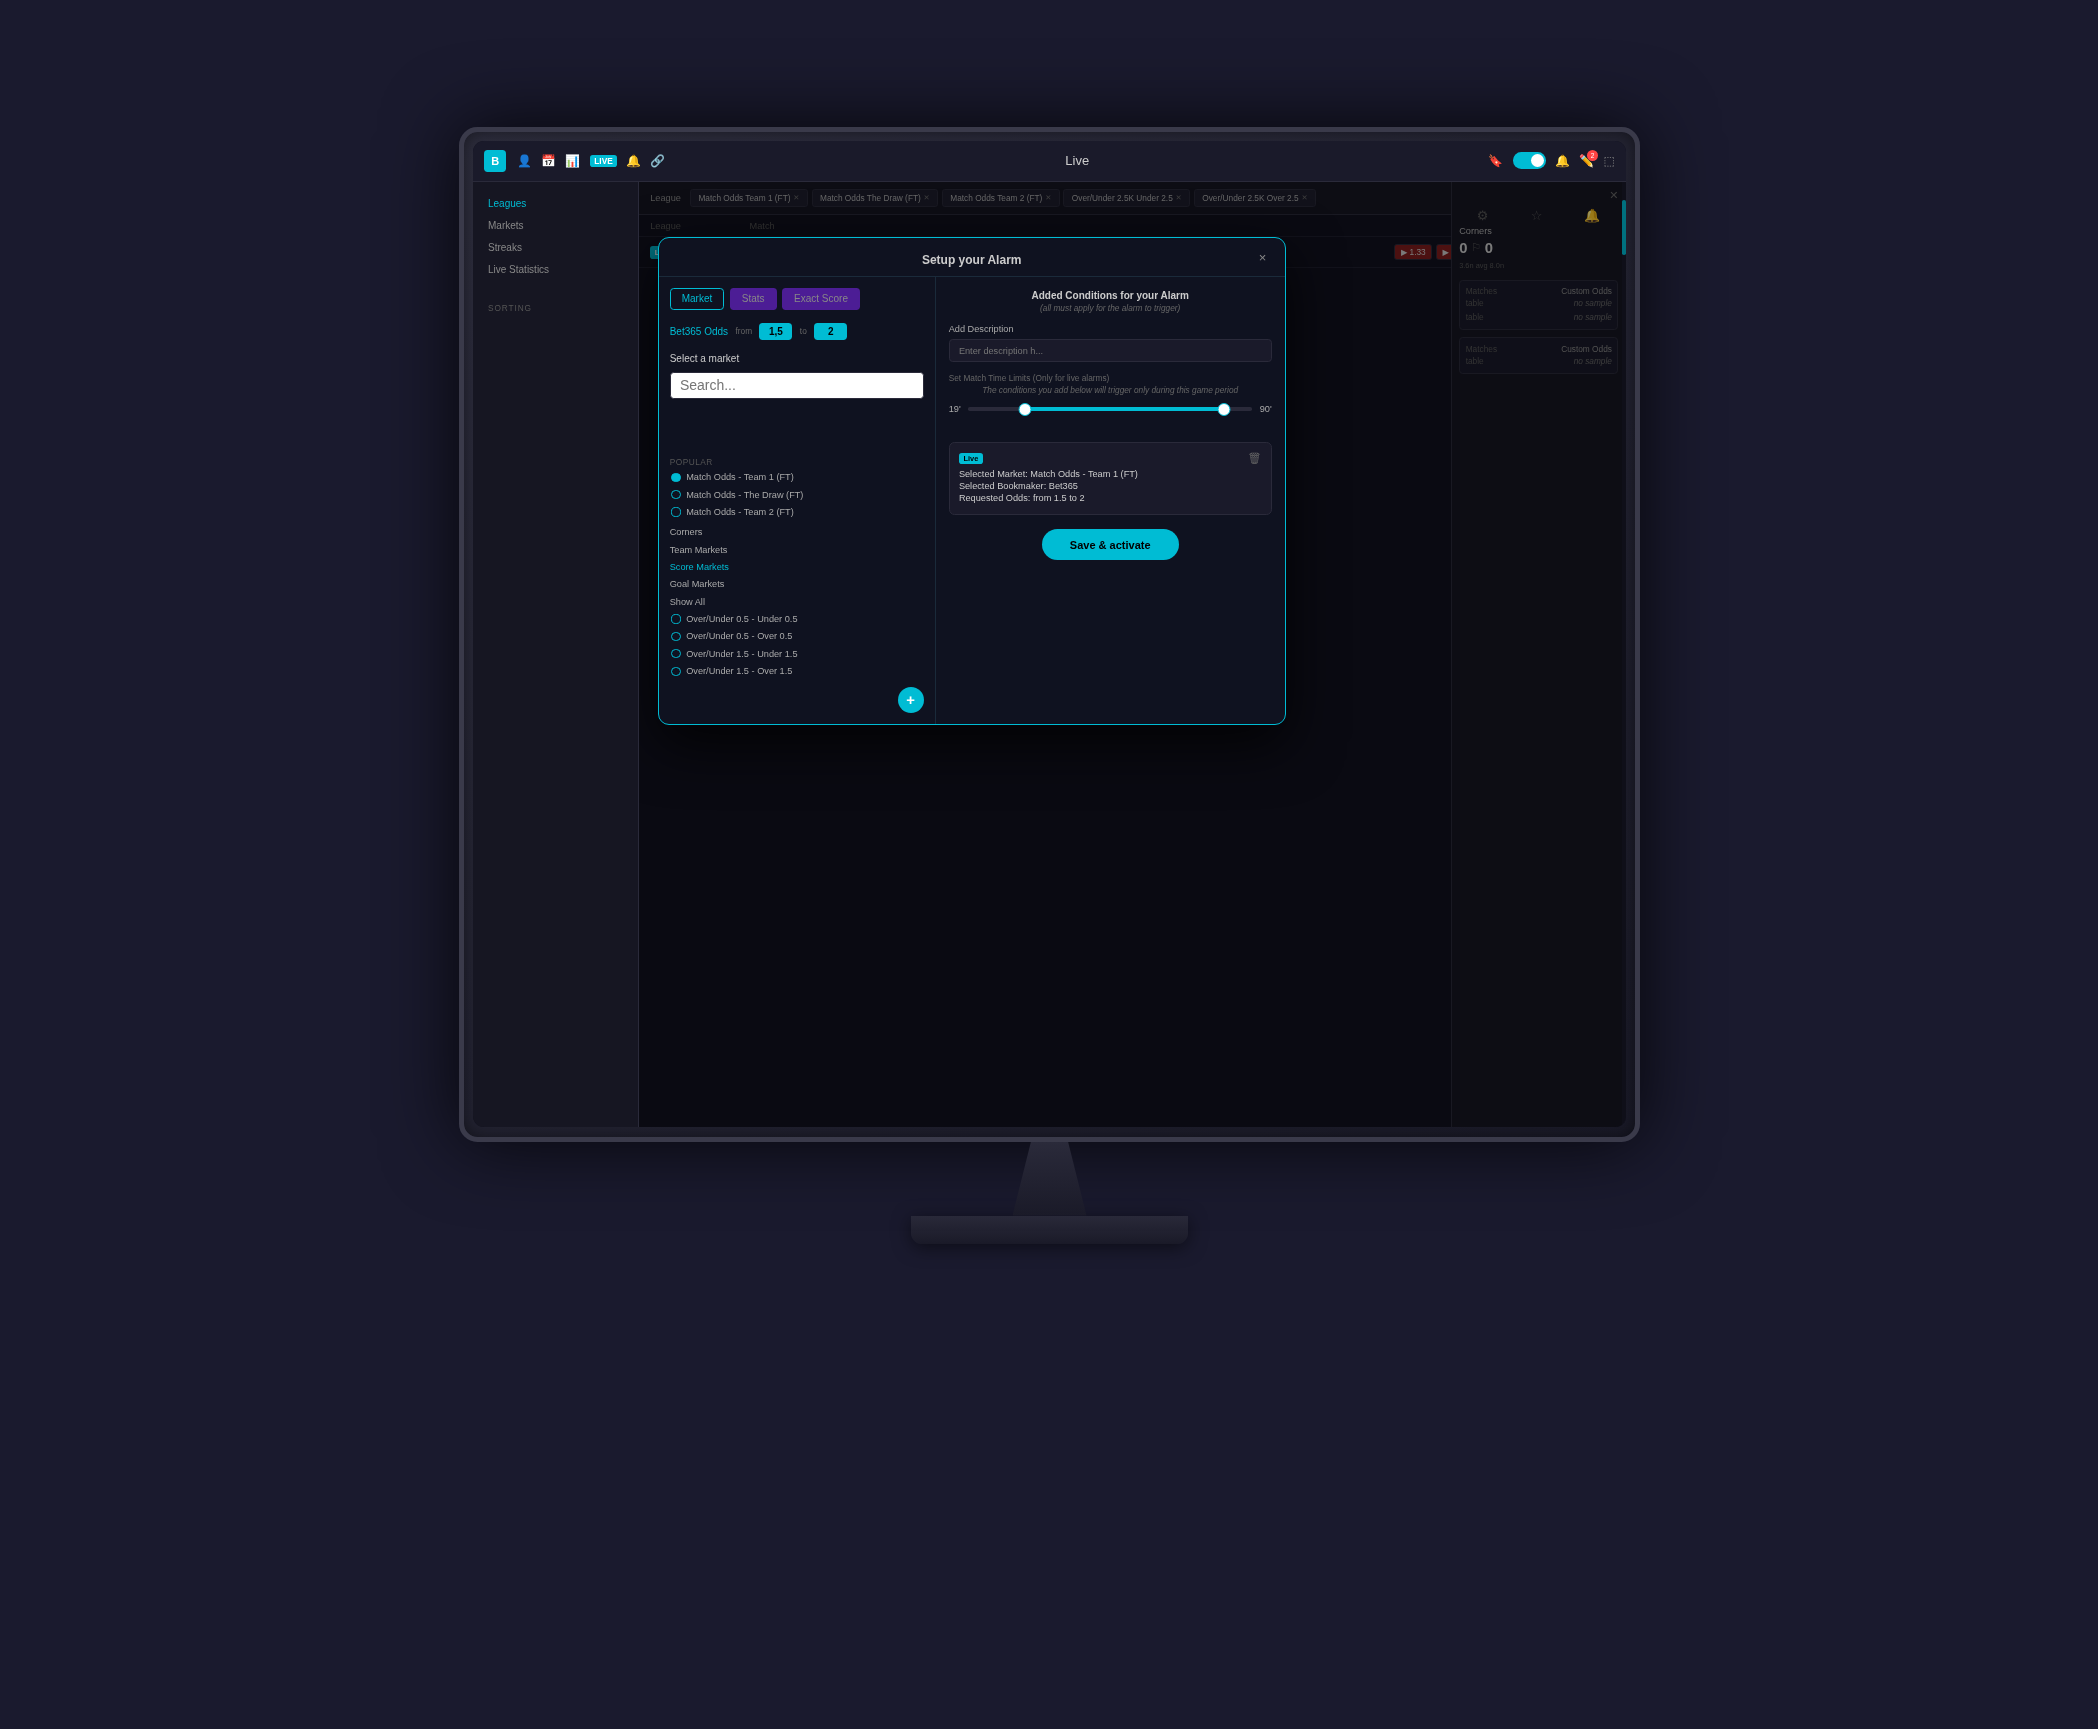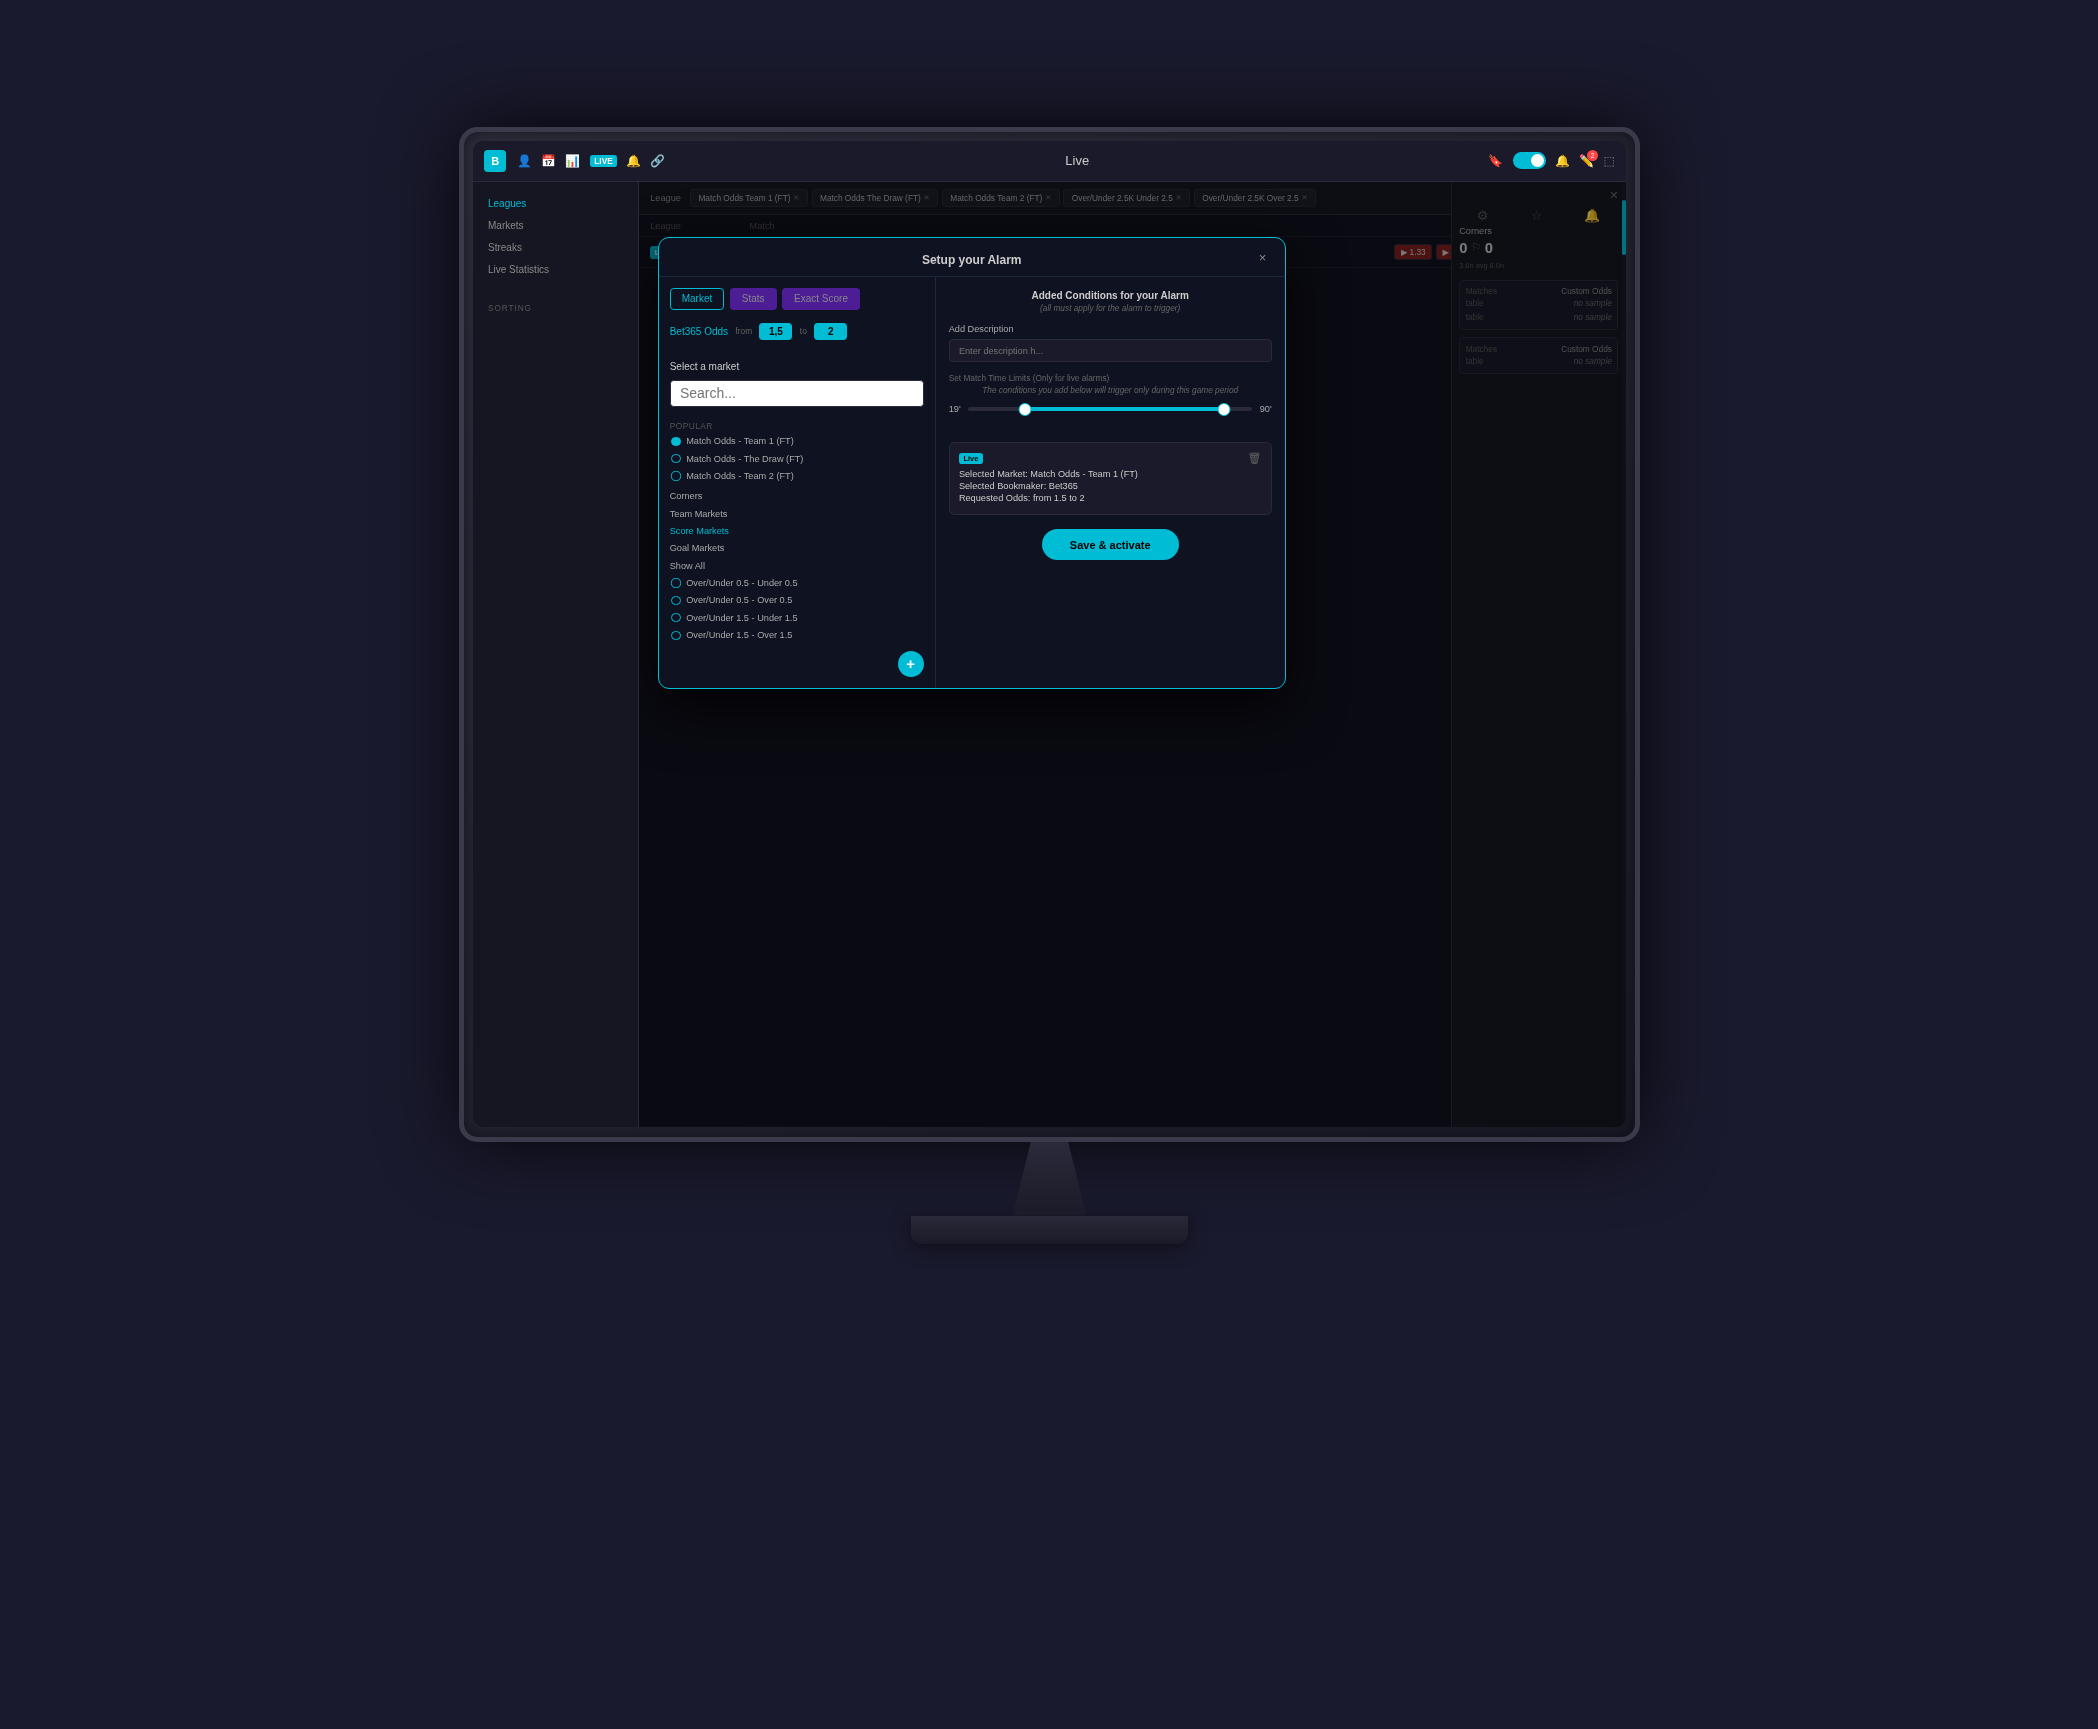--- a/index.html
+++ b/index.html
@@ -364,21 +364,21 @@
 
     .modal-tab.inactive {
       color: #888;
       background: #4c1d95;
     }
 
     .odds-selector {
       display: flex;
       align-items: center;
       gap: 7.4px;
-      margin-bottom: 21px;
+      margin-bottom: 13px;
     }
 
     .odds-label {
       color: #00bcd4;
       font-size: 10px;
     }
 
     .odds-range-label {
       color: #666;
       font-size: 8.3px;
@@ -408,20 +408,21 @@
       border: 0.9px solid #2a2a3a;
       border-radius: 3.7px;
       color: #888;
       font-size: 14px;
       padding: 4.6px 9.2px;
       margin-bottom: 7.4px;
     }
 
     .market-category {
       padding: 2.8px 0;
+      margin-top: 44px;
     }
 
     .market-category-label {
       color: #555;
       font-size: 8.3px;
       text-transform: uppercase;
       letter-spacing: 0.5px;
       padding: 3.7px 0 1.8px;
     }
 

